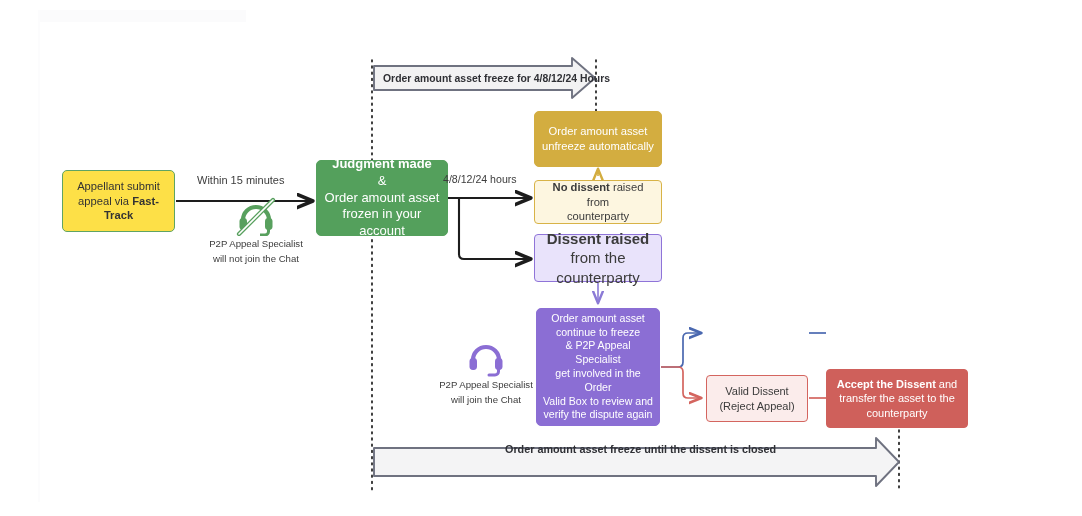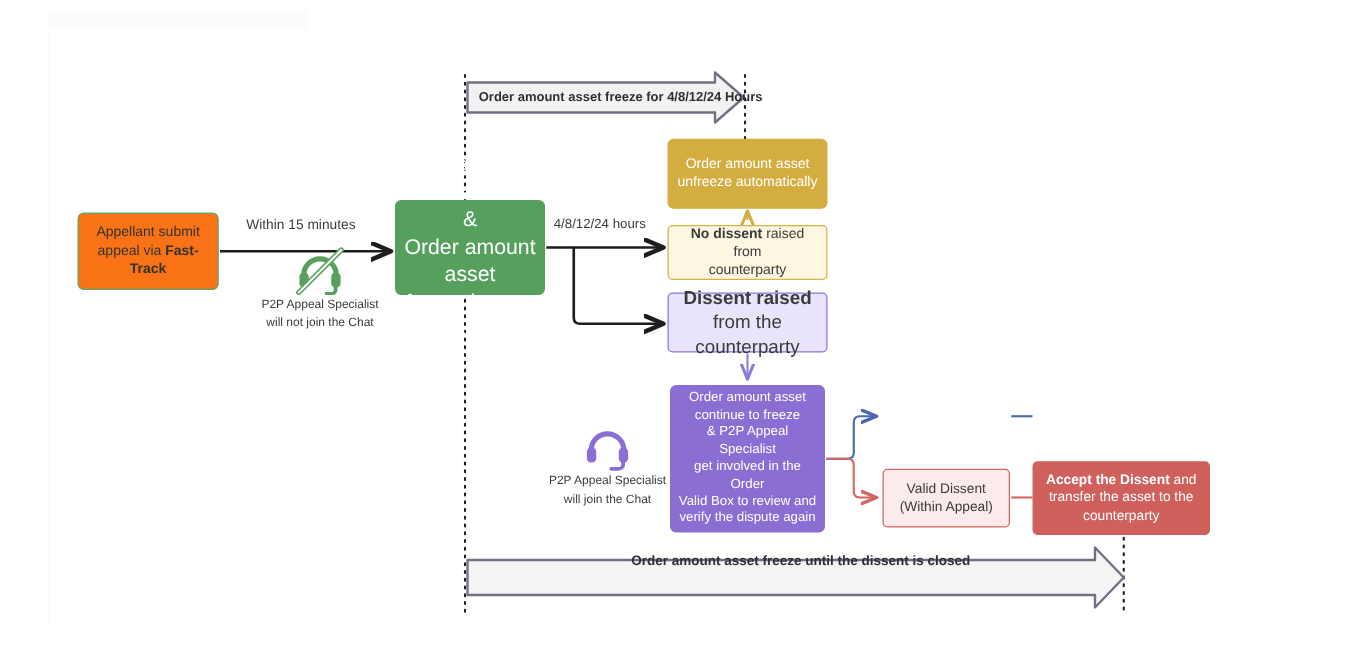--- a/index.html
+++ b/index.html
@@ -25,27 +25,27 @@
     text-align:center;
     line-height:1.30;
     border-radius:4px;
   }
   .node .t{display:block;padding:0 6px;}
   b{font-weight:700;}
 
   
   #n-appellant{
     left:62px;top:170px;width:113px;height:62px;
-    background:#f97316;border:1.6px solid #5fa463;
+    background:#fde047;border:1.6px solid #5fa463;
     color:#333333;font-size:11.2px;border-radius:5px;
   }
   #n-judgment{
-    left:316px;top:160px;width:120px;height:76px;
+    left:316px;top:160px;width:132px;height:76px;
     background:#54a05c;border:1.4px solid #54a05c;
-    color:#ffffff;font-size:17px;border-radius:5px;
+    color:#ffffff;font-size:13px;border-radius:5px;
   }
   #n-unfreeze{
     left:534px;top:111px;width:128px;height:56px;
     background:#d3ad40;border:1.4px solid #d3ad40;
     color:#ffffff;font-size:11.2px;border-radius:5px;
   }
   #n-nodissent{
     left:534px;top:180px;width:128px;height:44px;
     background:#fdf6e0;border:1.5px solid #d8b347;
     color:#3b3b3b;font-size:11.2px;border-radius:4px;
@@ -207,21 +207,21 @@
       <span>get involved in the Order</span><br>
       <span>Valid Box to review and</span><br>
       <span>verify the dispute again</span>
     </span>
   </div>
 
 
   <div class="node" id="n-valid">
     <span class="t">
       <span>Valid Dissent</span><br>
-      <span>(Within Appeal)</span>
+      <span>(Reject Appeal)</span>
     </span>
   </div>
 
 
   <div class="node" id="n-accept">
     <span class="t">
       <b>Accept the Dissent</b><span> and</span><br>
       <span>transfer the asset to the</span><br>
       <span>counterparty</span>
     </span>

